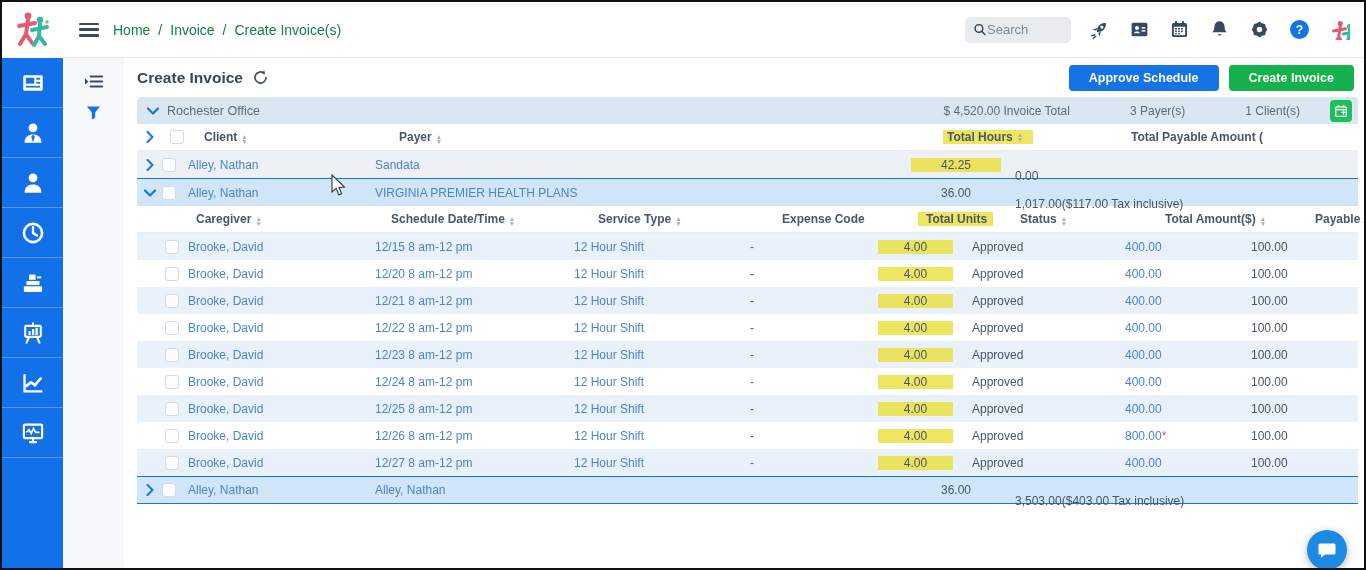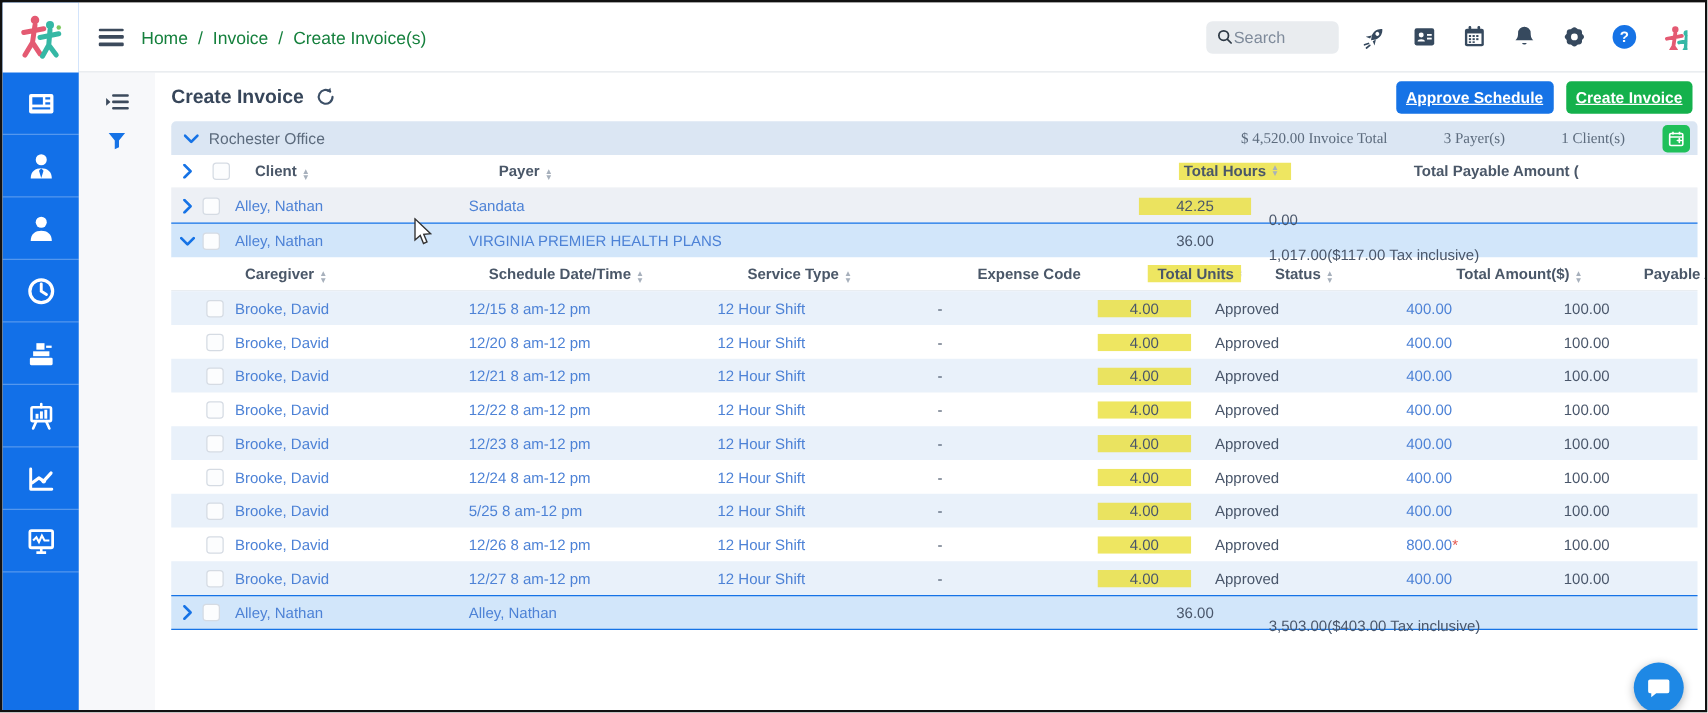--- a/index.html
+++ b/index.html
@@ -33,31 +33,31 @@
   .subside { position:absolute; left:61px; top:56px; width:61px; bottom:0; background:#f7f8fa; z-index:3; }
   .subside .tool { display:flex; justify-content:center; padding-top:15px; cursor:pointer; }
 
   
   .main { position:absolute; left:122px; top:56px; right:0; bottom:0; background:#fff; }
   .title-row { height:39px; display:flex; align-items:center; padding:0 10px 0 13px; }
   .page-title { font-size:15.5px; font-weight:bold; color:#37465a; }
   .refresh { margin-left:9px; cursor:pointer; display:flex; }
   .btns { margin-left:auto; display:flex; gap:10px; }
   .btn { border:none; border-radius:4px; color:#fff; font-size:12.5px; font-weight:bold;
-         padding:6px 8px; cursor:pointer; font-family:"Liberation Sans",sans-serif;text-decoration:underline; }
+         padding:6px 20px; cursor:pointer; font-family:"Liberation Sans",sans-serif; }
   .btn.blue { background:#1673e6; }
   .btn.green { background:#14b14c; }
 
   .panel { margin:0 10px 0 13px; width:1221px; font-size:12px; color:#49566a; }
 
   
   .group-bar { height:27px; background:#dbe6f3; border-radius:4px 4px 0 0; display:flex; align-items:center;
                padding:0 6px 0 10px; color:#5c6b7d; }
   .group-bar .gname { margin-left:8px; font-size:12.5px; }
-  .group-right { margin-left:auto; display:flex; gap:45px;font-family:Liberation Serif, serif; }
+  .group-right { margin-left:auto; display:flex; gap:60px; }
   .cal-add { width:22px; height:22px; background:#1fc05a; border-radius:4px; display:flex;
              align-items:center; justify-content:center; margin-left:30px; cursor:pointer; }
 
   
   .mgrid { display:grid; grid-template-columns:25px 22px 183px 544px 90px 222px; align-items:center; }
   .sgrid { display:grid; grid-template-columns:47px 183px 195px 180px 136px 75px 144px 120px 141px; align-items:center; }
   .mrow, .srow, .mhead, .shead { height:27px; }
   .mhead, .shead { background:#fff; border-bottom:1px solid #e9edf1; font-weight:bold; color:#4a5768;gap:8px; }
   .cell { overflow:hidden; white-space:nowrap; }
   .chev { display:flex; justify-content:center; cursor:pointer; }
@@ -513,21 +513,21 @@
             <span class="cell pad19">Approved</span>
             <span class="cell pad28"><span class="link">400.00</span><span class="flag"></span></span>
             <span class="cell pad34">100.00</span>
           </div>
 
           <div class="sgrid srow">
             <span class="cbx-cell">
               <span class="cbx sub-cbx"></span>
             </span>
             <span class="cell pad4 link">Brooke, David</span>
-            <span class="cell pad8 link">5/25 8 am-12 pm</span>
+            <span class="cell pad8 link">12/25 8 am-12 pm</span>
             <span class="cell pad12 link">12 Hour Shift</span>
             <span class="cell pad8">-</span>
             <span class="cell">
               <span class="hl center">
                 <span>4.00</span>
               </span>
             </span>
             <span class="cell pad19">Approved</span>
             <span class="cell pad28"><span class="link">400.00</span><span class="flag"></span></span>
             <span class="cell pad34">100.00</span>

